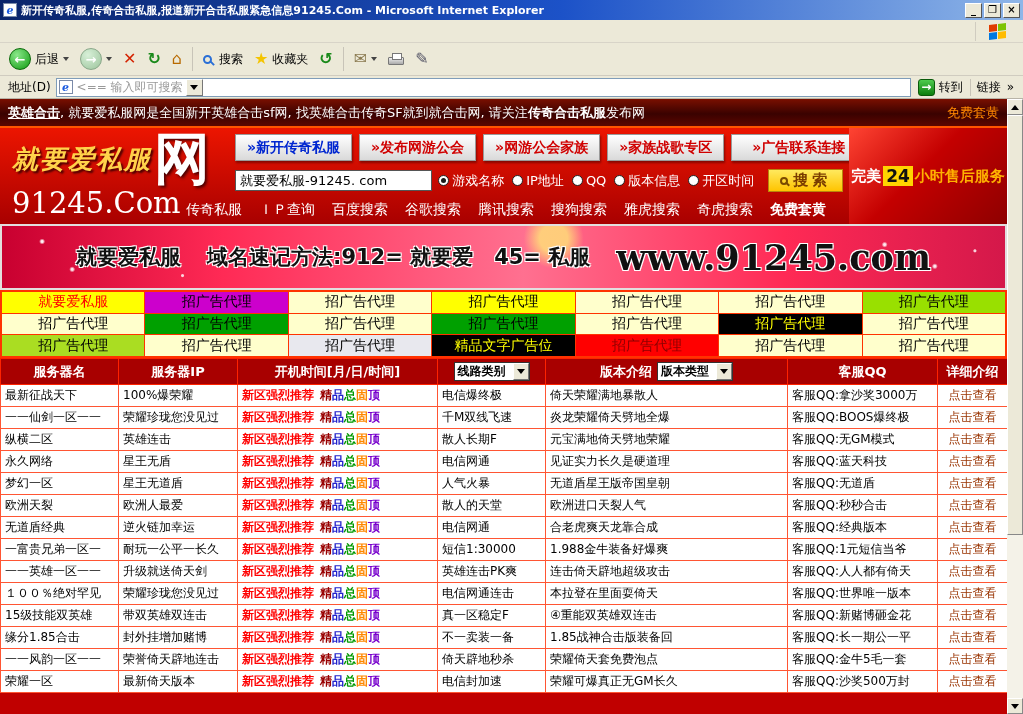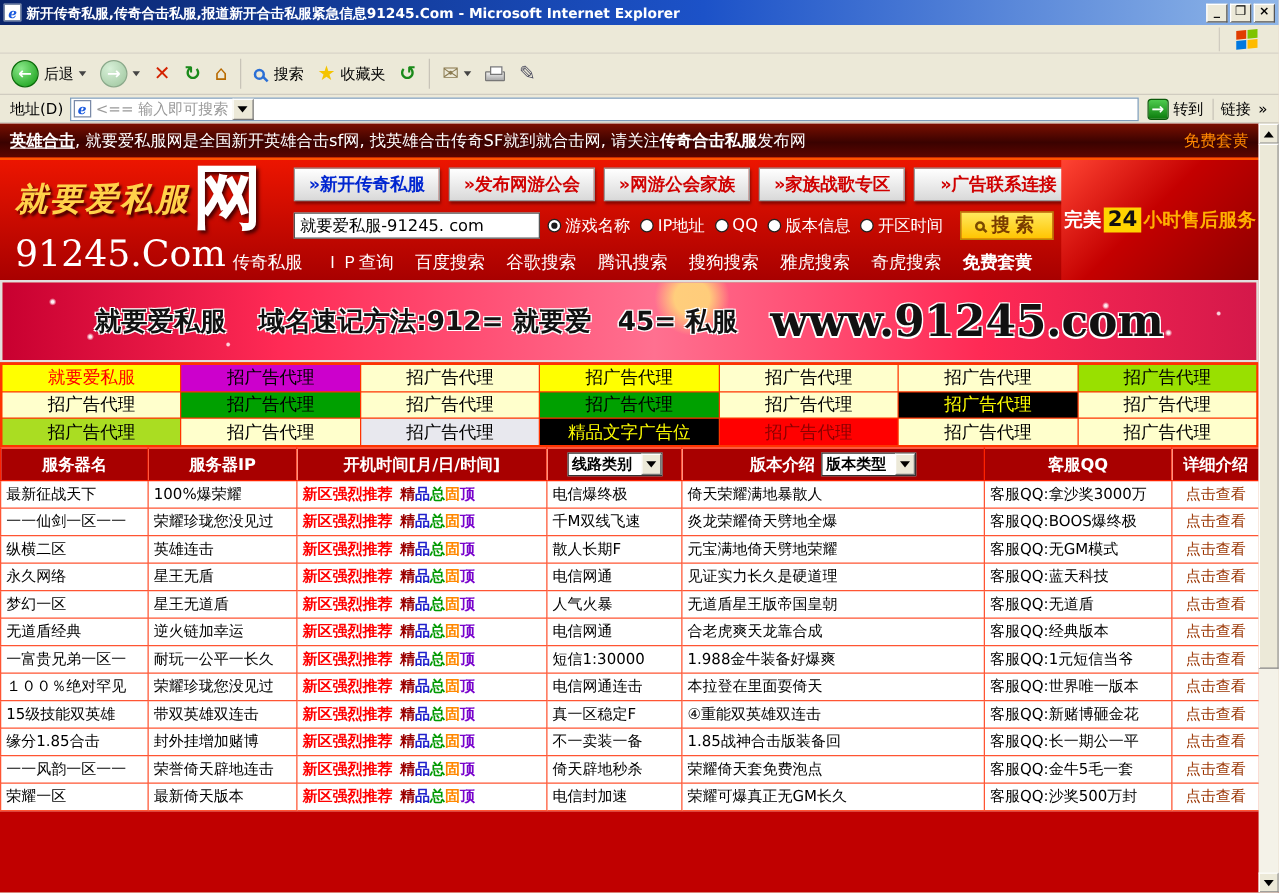--- a/index.html
+++ b/index.html
@@ -378,35 +378,53 @@
           <tr>
             <td>梦幻一区</td>
             <td>星王无道盾</td>
             <td><span class="hot">新区强烈推荐</span><span class="pc" style="color: rgb(153, 0, 0);">精</span><span class="pc" style="color: rgb(34, 34, 204);">品</span><span class="pc" style="color: rgb(0, 153, 0);">总</span><span class="pc" style="color: rgb(255, 136, 0);">固</span><span class="pc" style="color: rgb(119, 0, 204);">顶</span></td>
             <td>人气火暴</td>
             <td>无道盾星王版帝国皇朝</td>
             <td>客服QQ:无道盾</td>
             <td class="detail"><span>点击查看</span></td>
           </tr>
           <tr>
+            <td>欧洲天裂</td>
+            <td>欧洲人最爱</td>
+            <td><span class="hot">新区强烈推荐</span><span class="pc" style="color: rgb(153, 0, 0);">精</span><span class="pc" style="color: rgb(34, 34, 204);">品</span><span class="pc" style="color: rgb(0, 153, 0);">总</span><span class="pc" style="color: rgb(255, 136, 0);">固</span><span class="pc" style="color: rgb(119, 0, 204);">顶</span></td>
+            <td>散人的天堂</td>
+            <td>欧洲进口天裂人气</td>
+            <td>客服QQ:秒秒合击</td>
+            <td class="detail"><span>点击查看</span></td>
+          </tr>
+          <tr>
             <td>无道盾经典</td>
             <td>逆火链加幸运</td>
             <td><span class="hot">新区强烈推荐</span><span class="pc" style="color: rgb(153, 0, 0);">精</span><span class="pc" style="color: rgb(34, 34, 204);">品</span><span class="pc" style="color: rgb(0, 153, 0);">总</span><span class="pc" style="color: rgb(255, 136, 0);">固</span><span class="pc" style="color: rgb(119, 0, 204);">顶</span></td>
             <td>电信网通</td>
             <td>合老虎爽天龙靠合成</td>
             <td>客服QQ:经典版本</td>
             <td class="detail"><span>点击查看</span></td>
           </tr>
           <tr>
             <td>一富贵兄弟一区一</td>
             <td>耐玩一公平一长久</td>
             <td><span class="hot">新区强烈推荐</span><span class="pc" style="color: rgb(153, 0, 0);">精</span><span class="pc" style="color: rgb(34, 34, 204);">品</span><span class="pc" style="color: rgb(0, 153, 0);">总</span><span class="pc" style="color: rgb(255, 136, 0);">固</span><span class="pc" style="color: rgb(119, 0, 204);">顶</span></td>
             <td>短信1:30000</td>
             <td>1.988金牛装备好爆爽</td>
             <td>客服QQ:1元短信当爷</td>
+            <td class="detail"><span>点击查看</span></td>
+          </tr>
+          <tr>
+            <td>一一英雄一区一一</td>
+            <td>升级就送倚天剑</td>
+            <td><span class="hot">新区强烈推荐</span><span class="pc" style="color: rgb(153, 0, 0);">精</span><span class="pc" style="color: rgb(34, 34, 204);">品</span><span class="pc" style="color: rgb(0, 153, 0);">总</span><span class="pc" style="color: rgb(255, 136, 0);">固</span><span class="pc" style="color: rgb(119, 0, 204);">顶</span></td>
+            <td>英雄连击PK爽</td>
+            <td>连击倚天辟地超级攻击</td>
+            <td>客服QQ:人人都有倚天</td>
             <td class="detail"><span>点击查看</span></td>
           </tr>
           <tr>
             <td>１００％绝对罕见</td>
             <td>荣耀珍珑您没见过</td>
             <td><span class="hot">新区强烈推荐</span><span class="pc" style="color: rgb(153, 0, 0);">精</span><span class="pc" style="color: rgb(34, 34, 204);">品</span><span class="pc" style="color: rgb(0, 153, 0);">总</span><span class="pc" style="color: rgb(255, 136, 0);">固</span><span class="pc" style="color: rgb(119, 0, 204);">顶</span></td>
             <td>电信网通连击</td>
             <td>本拉登在里面耍倚天</td>
             <td>客服QQ:世界唯一版本</td>
             <td class="detail"><span>点击查看</span></td>

